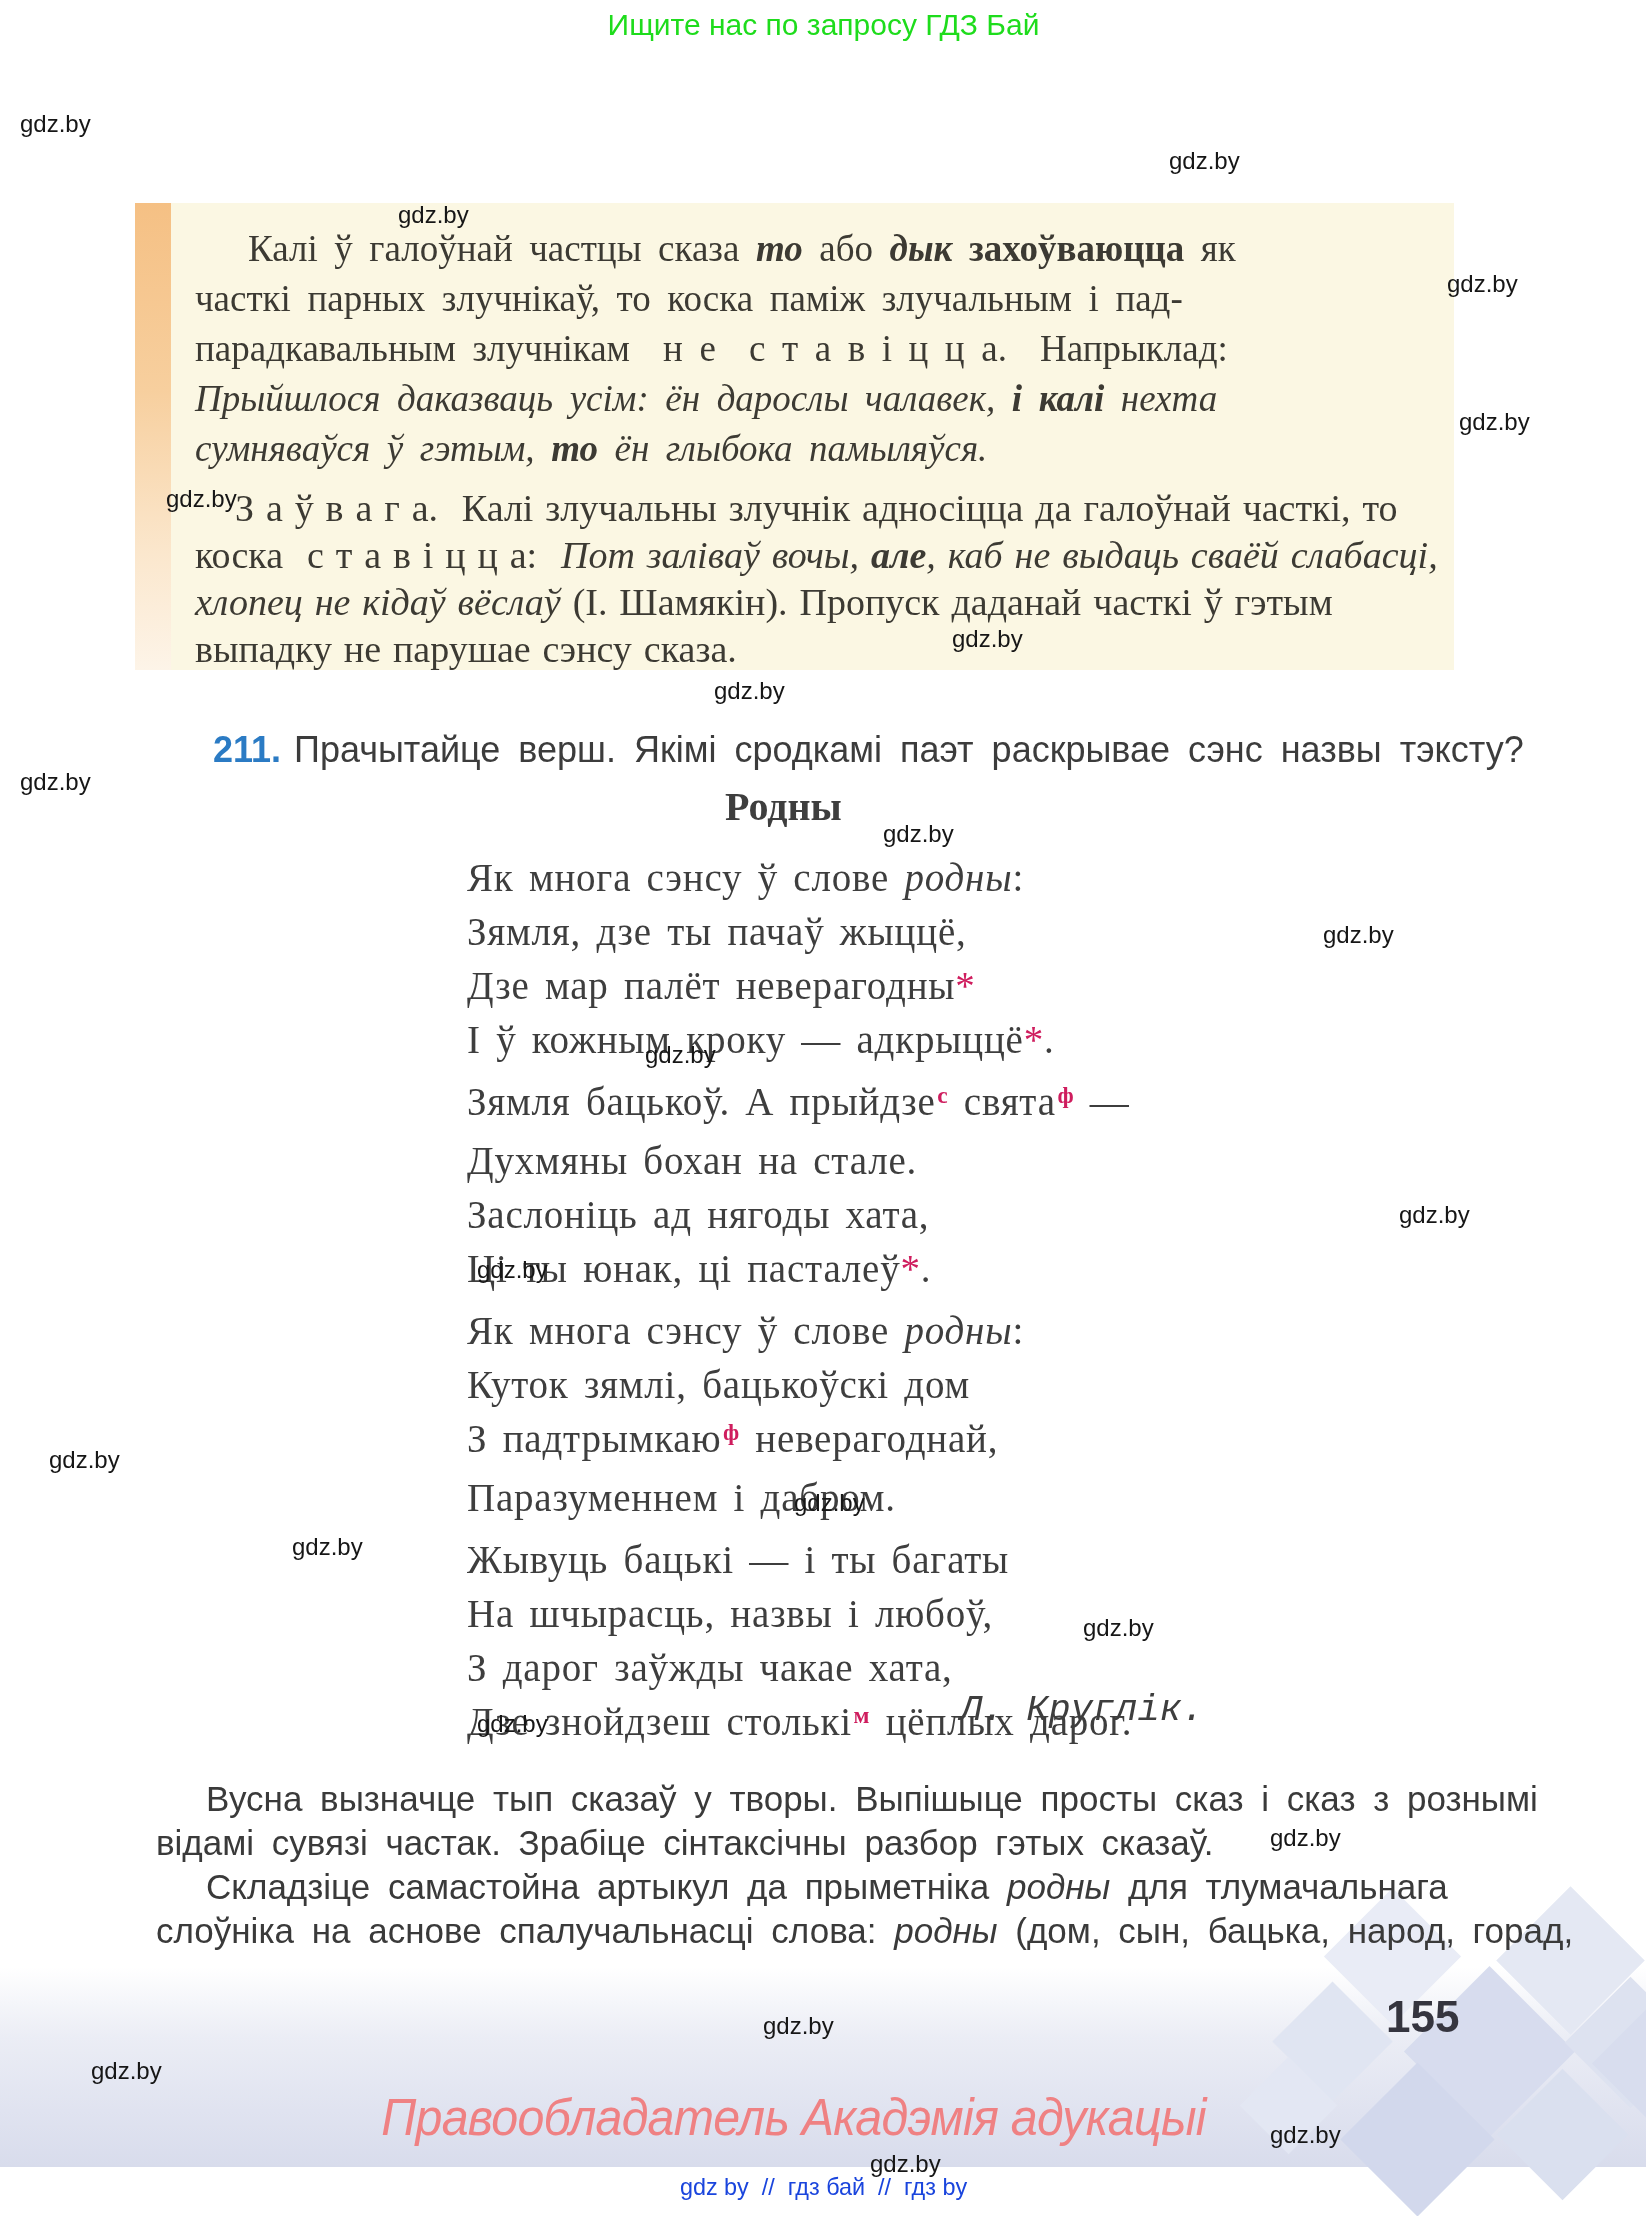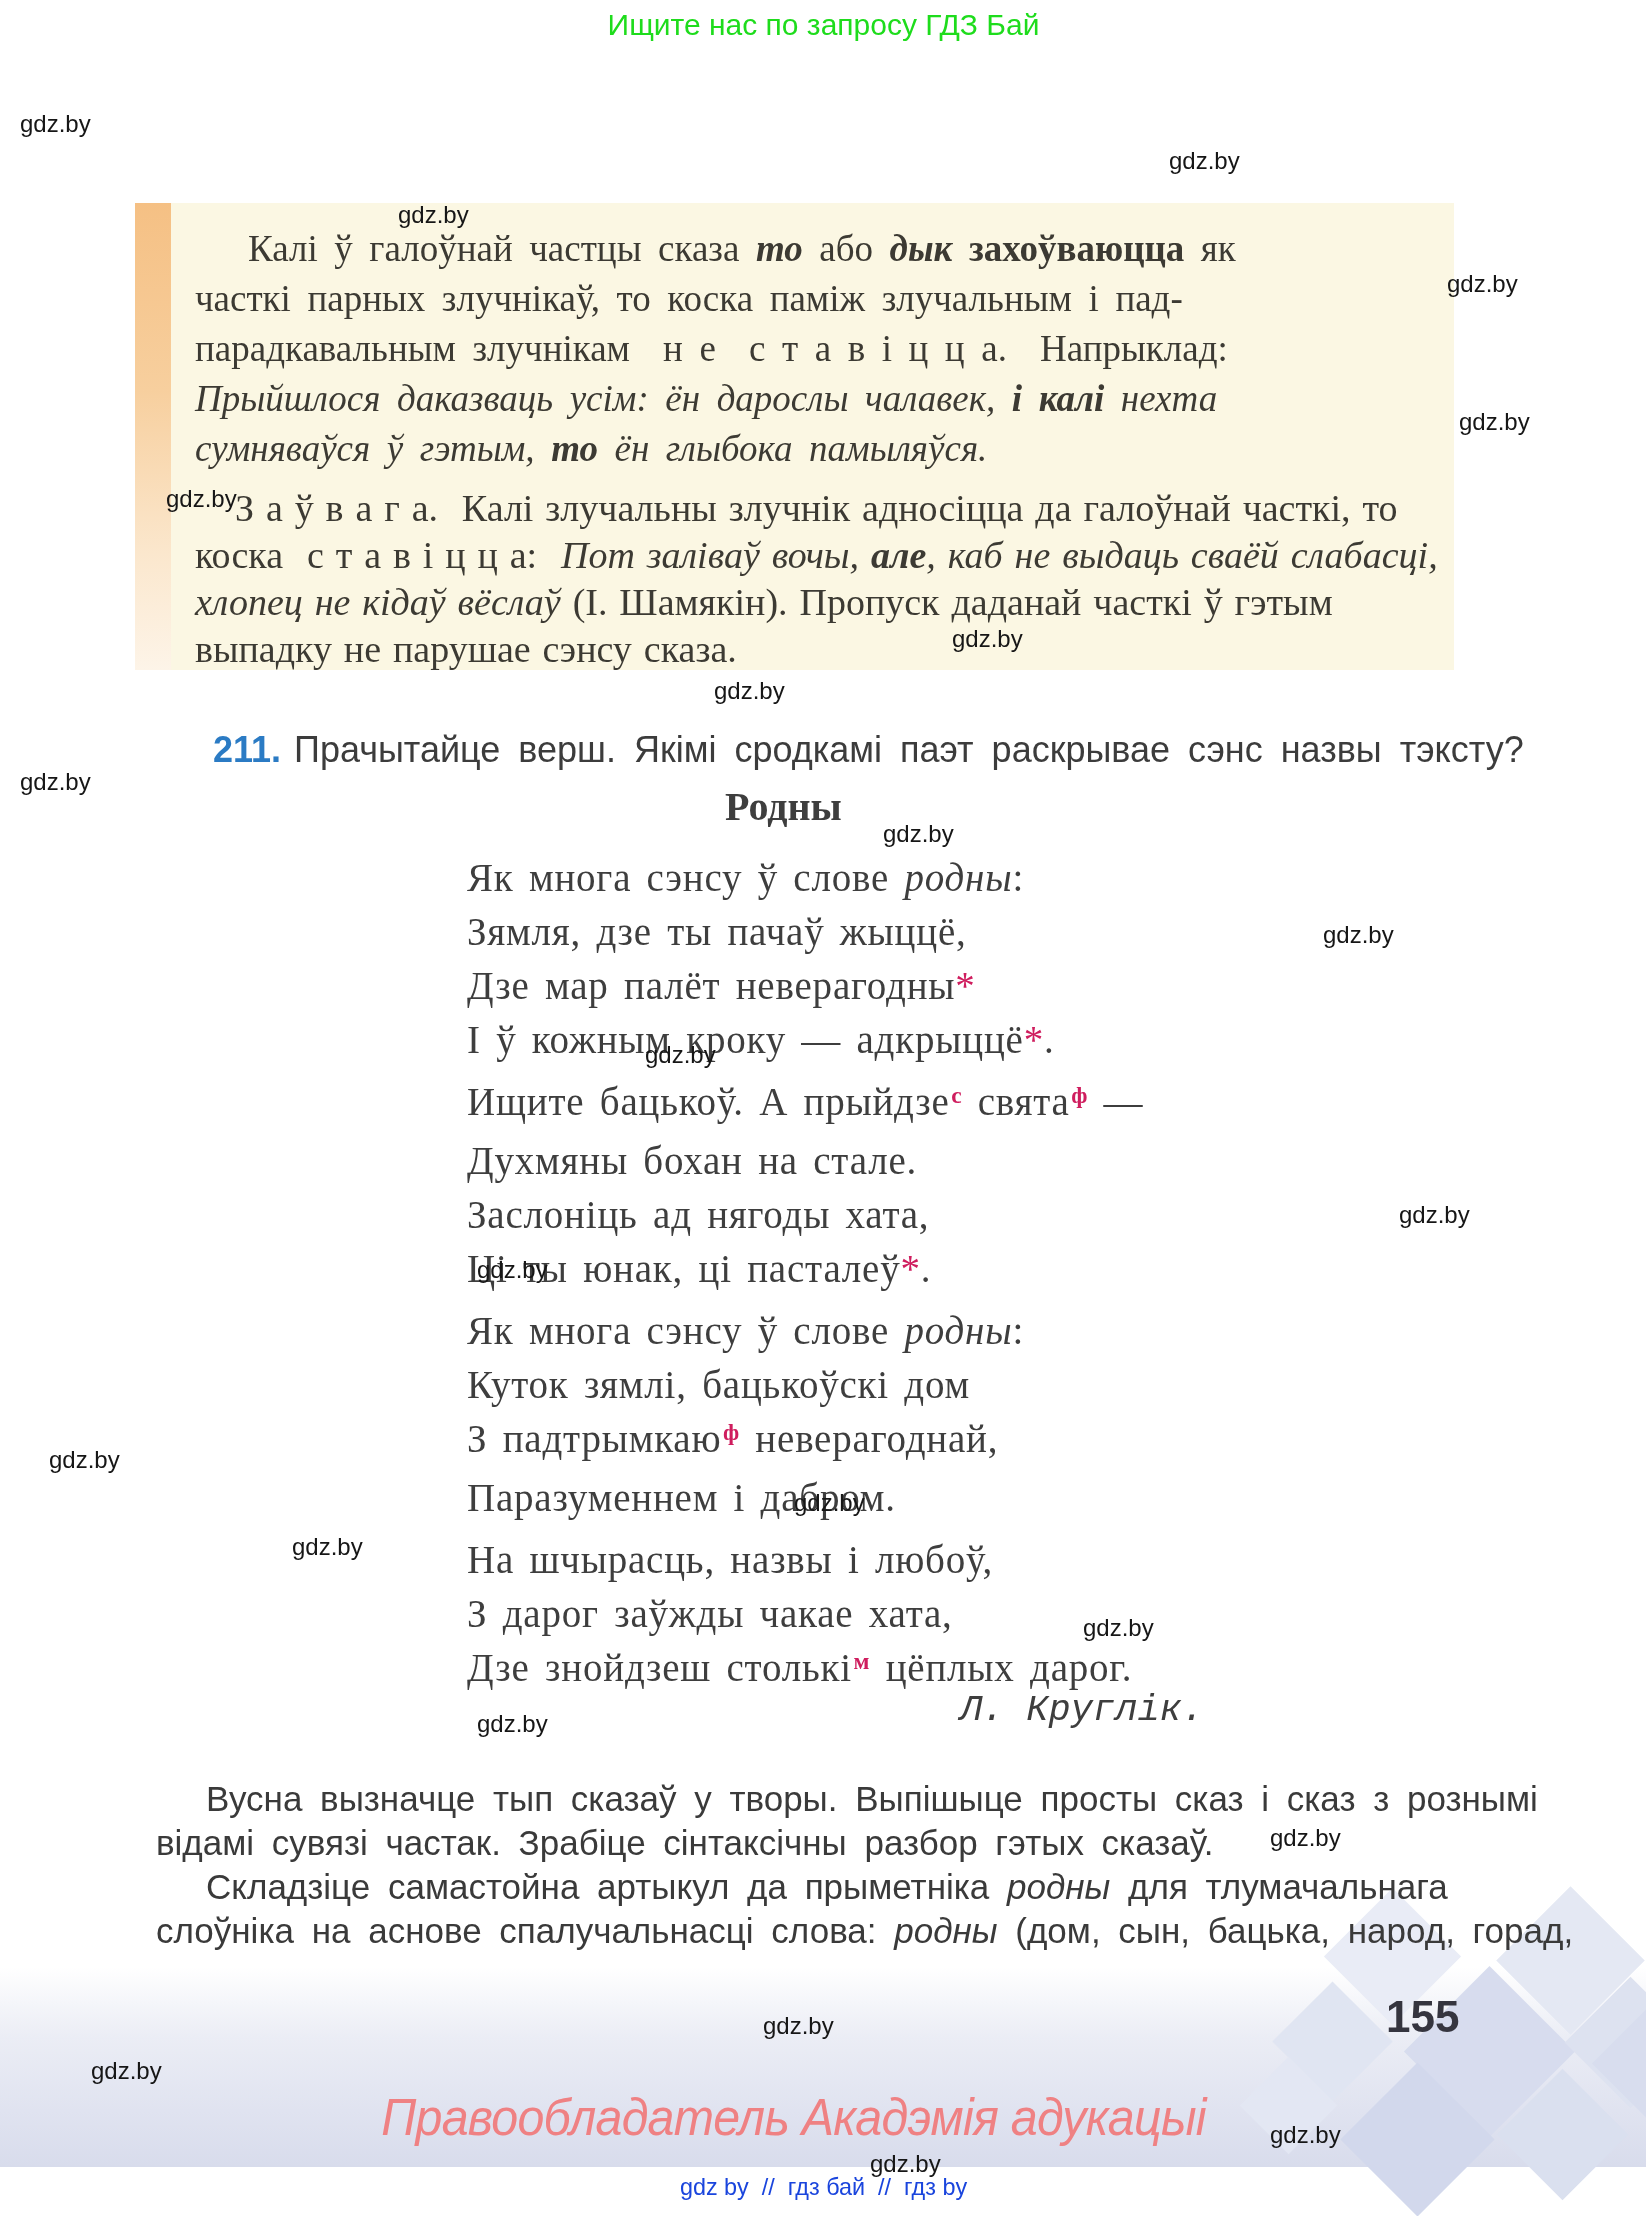--- a/index.html
+++ b/index.html
@@ -92,32 +92,33 @@
 <div class="poem">
   <div class="poem-title">Родны</div>
   <div class="stanzas">
       <div class="stanza">
         <div class="pline"><span>Як многа сэнсу ў слове </span><span class="seg-i">родны</span><span>:</span></div>
         <div class="pline"><span>Зямля, дзе ты пачаў жыццё,</span></div>
         <div class="pline"><span>Дзе мар палёт неверагодны</span><span class="star">*</span></div>
         <div class="pline"><span>І ў кожным кроку — адкрыццё</span><span class="star">*</span><span>.</span></div>
       </div>
       <div class="stanza">
-        <div class="pline"><span>Ищите бацькоў. А прыйдзе</span><span class="sup">с</span><span> свята</span><span class="sup">ф</span><span> —</span></div>
+        <div class="pline"><span>Зямля бацькоў. А прыйдзе</span><span class="sup">с</span><span> свята</span><span class="sup">ф</span><span> —</span></div>
         <div class="pline"><span>Духмяны бохан на стале.</span></div>
         <div class="pline"><span>Заслоніць ад нягоды хата,</span></div>
         <div class="pline"><span>Ці ты юнак, ці пасталеў</span><span class="star">*</span><span>.</span></div>
       </div>
       <div class="stanza">
         <div class="pline"><span>Як многа сэнсу ў слове </span><span class="seg-i">родны</span><span>:</span></div>
         <div class="pline"><span>Куток зямлі, бацькоўскі дом</span></div>
         <div class="pline"><span>З падтрымкаю</span><span class="sup">ф</span><span> неверагоднай,</span></div>
         <div class="pline"><span>Паразуменнем і дабром.</span></div>
       </div>
       <div class="stanza">
+        <div class="pline"><span>Жывуць бацькі — і ты багаты</span></div>
         <div class="pline"><span>На шчырасць, назвы і любоў,</span></div>
         <div class="pline"><span>З дарог заўжды чакае хата,</span></div>
         <div class="pline"><span>Дзе знойдзеш столькі</span><span class="sup">м</span><span> цёплых дарог.</span></div>
       </div>
     </div>
   <div class="poem-author">Л. Круглік.</div>
 </div>
 
 <div class="instr">
     <div class="line ind"><span>Вусна вызначце тып сказаў у творы. Выпішыце просты сказ і сказ з рознымі</span></div>

